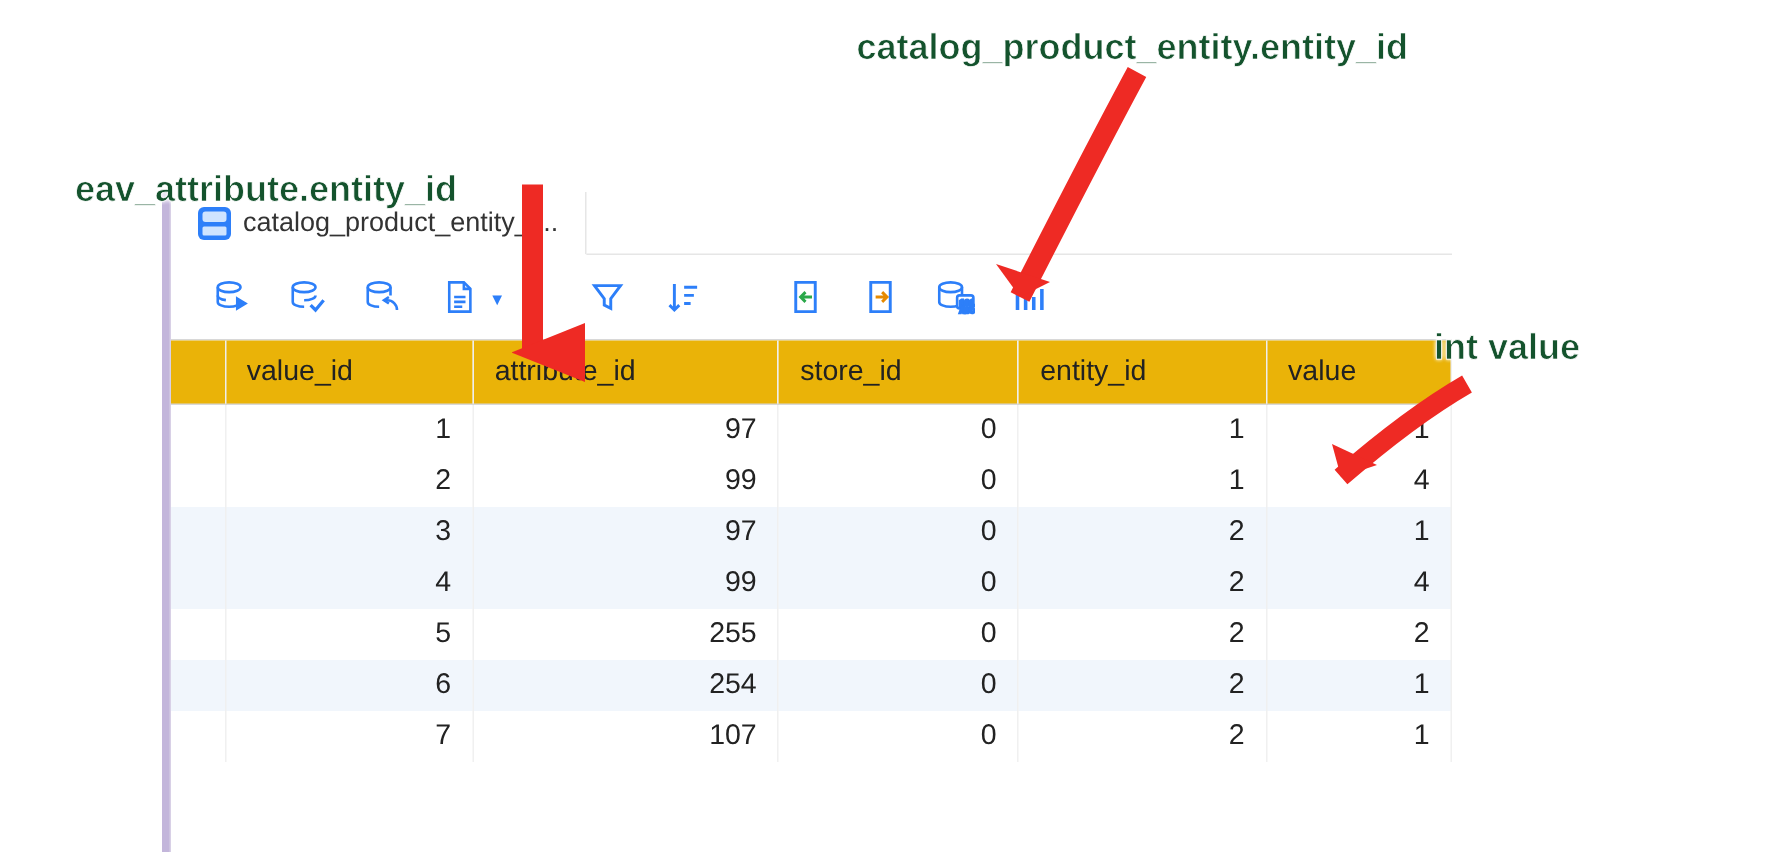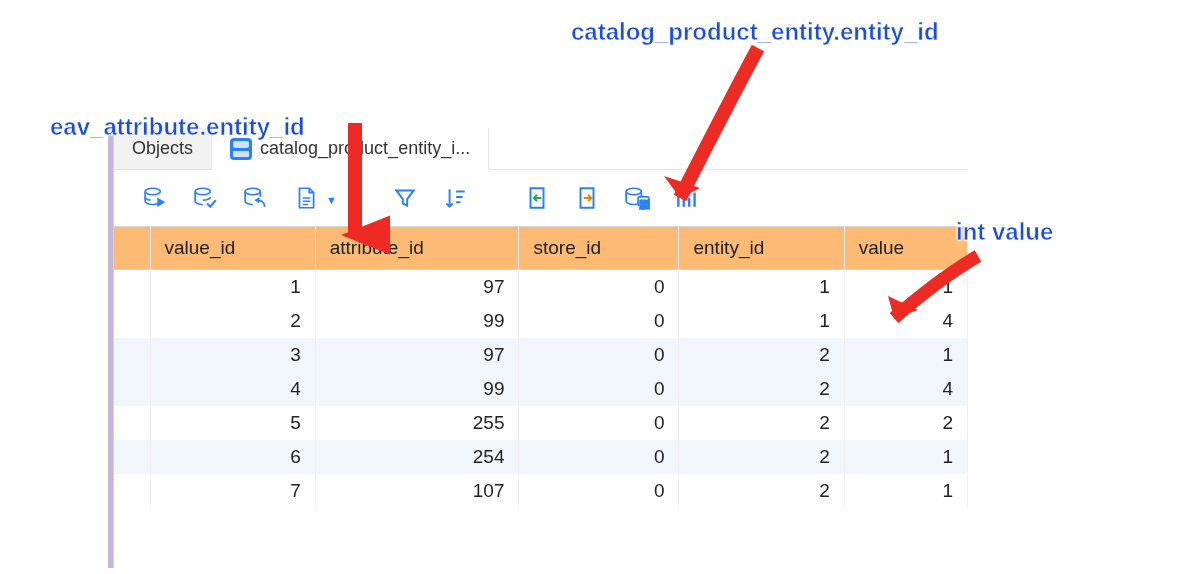--- a/index.html
+++ b/index.html
@@ -122,21 +122,21 @@
       width: 100%;
       font-size: 19px;
       color: #222;
     }
     thead th {
       text-align: left;
       font-weight: 400;
       padding: 10px 14px;
       border-bottom: 1px solid #d8d8d8;
       border-right: 1px solid #eee;
-      background: #fdba74;
+      background: #eab308;
     }
     thead th:first-child {
       border-left: none;
       width: 36px;
       border-right: 1px solid #eee;
     }
     tbody td {
       padding: 6px 14px;
       text-align: right;
       border-right: 1px solid #f0f0f0;
@@ -146,21 +146,21 @@
       width: 36px;
       background: inherit;
     }
     tbody tr.stripe {
       background: #f1f6fc;
     }
 
     
     .annot {
       position: absolute;
-      color: #1d4ed8;
+      color: #14532d;
       font-weight: 800;
       font-size: 24px;
       -webkit-text-stroke: 0.5px #fff;
       text-shadow: 0 0 3px #fff, 0 0 3px #fff;
       white-space: nowrap;
       pointer-events: none;
       text-align: center;
     }
     .arrow-svg {
       position: absolute;
@@ -168,23 +168,20 @@
     }
   </style>
 </head>
 <body>
 
 <div class="sidebar-sliver"></div>
 
 <div class="container">
 
   <div class="tabs-bar">
-    <div class="tab inactive">
-      <span class="tab-title">Objects</span>
-    </div>
     <div class="tab active">
       <span class="tab-icon-box"></span>
       <span class="tab-title">catalog_product_entity_i...</span>
     </div>
     <div class="tabs-remainder"></div>
   </div>
 
   <div class="toolbar">
     <span class="tb-icon">
       <svg viewBox="0 0 24 24" fill="none" stroke="currentColor" stroke-width="1.6">

